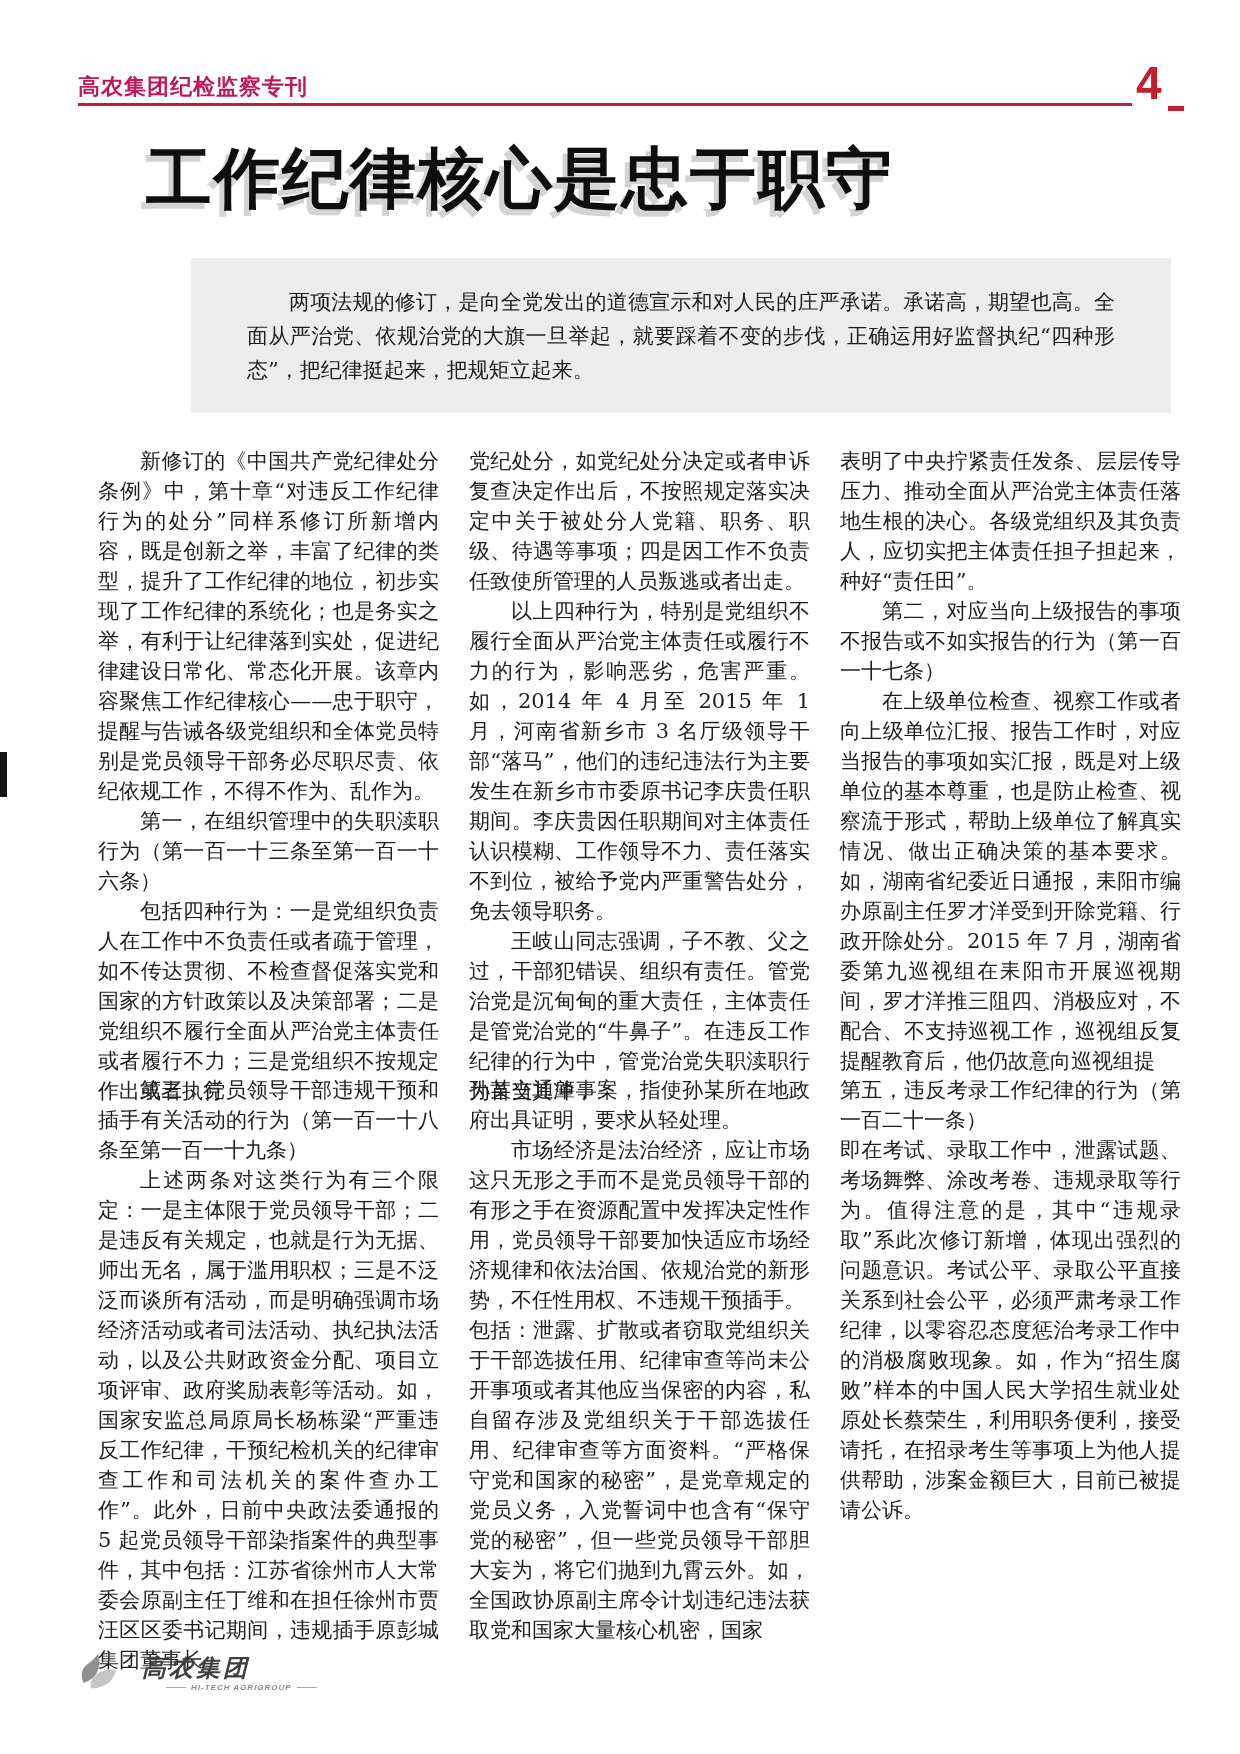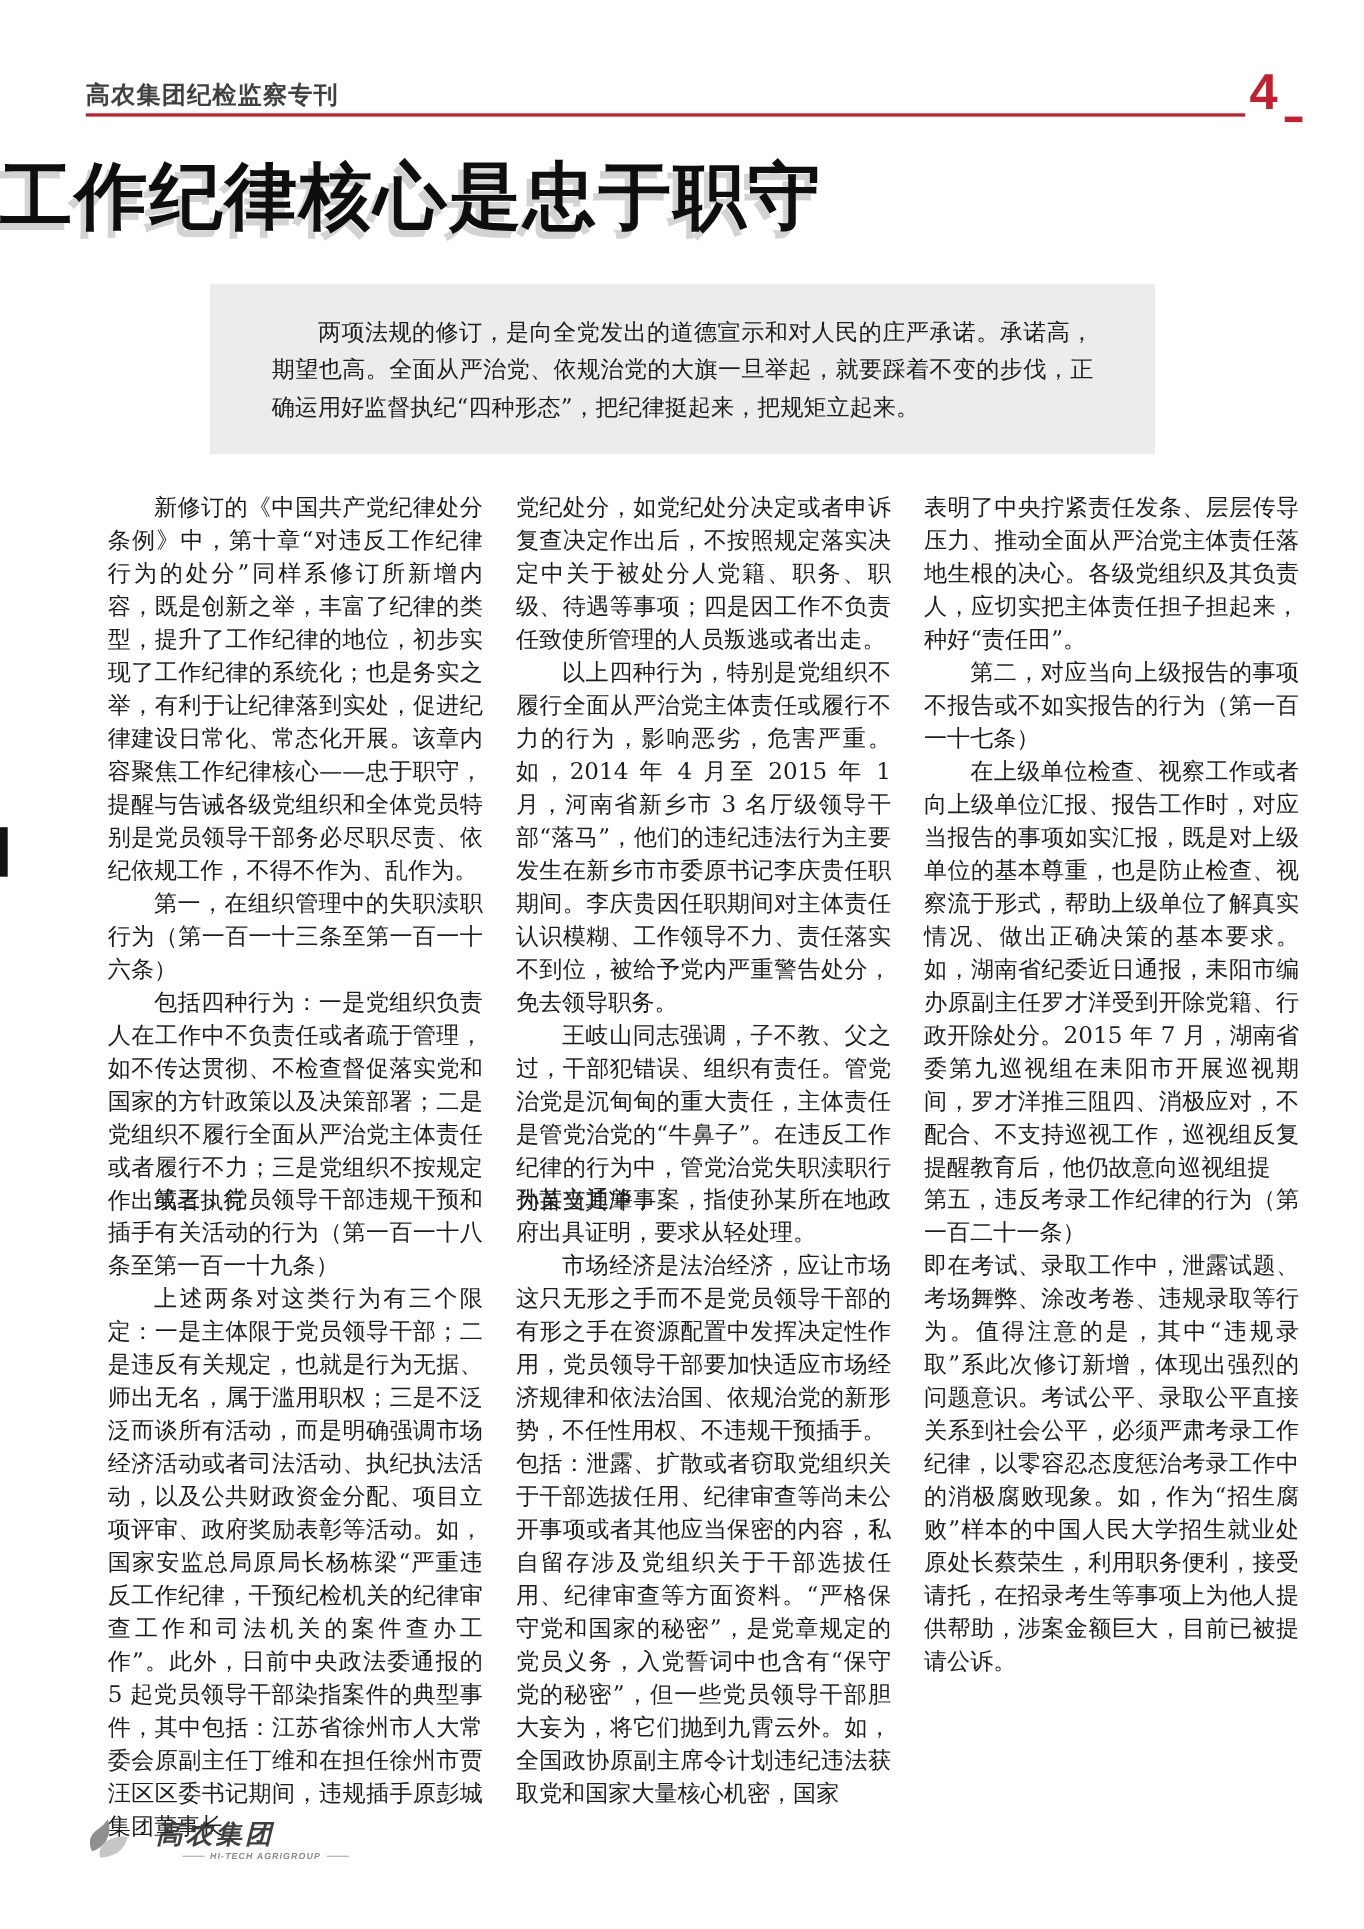--- a/index.html
+++ b/index.html
@@ -5,44 +5,44 @@
   html,body{margin:0;padding:0;}
   body{
     width:1240px;height:1754px;position:relative;background:#ffffff;
     font-family:"DejaVu Serif","Liberation Serif",serif;
     color:#1d1d1d;overflow:hidden;
   }
   
   .masthead{
     position:absolute;left:78px;top:72px;
     font-family:"Liberation Sans","DejaVu Sans",sans-serif;
-    font-size:22px;font-weight:bold;color:#404040;letter-spacing:1px;
+    font-size:22px;font-weight:bold;color:#be185d;letter-spacing:1px;
   }
   .header-rule{
     position:absolute;left:78px;top:103px;width:1054px;height:3px;background:#c2202e;
   }
   .page-number{
     position:absolute;left:1136px;top:60px;
     font-family:"Liberation Sans","DejaVu Sans",sans-serif;
     font-size:46px;font-weight:bold;color:#c2202e;line-height:46px;
   }
   .page-number-dash{
     position:absolute;left:1168px;top:106px;width:16px;height:5px;background:#c2202e;
   }
   
   .page-title{
     position:absolute;left:0;top:138px;width:1040px;margin:0;
-    font-size:66px;line-height:80px;font-weight:bold;color:#0e0e0e;
+    text-align:center;font-size:66px;line-height:80px;font-weight:bold;color:#0e0e0e;
     letter-spacing:2px;
     text-shadow:-5px 6px 0 rgba(145,145,145,0.40);
     font-family:"DejaVu Serif","Liberation Serif",serif;
   }
   
   .intro-box{
-    position:absolute;left:191px;top:258px;width:859px;box-sizing:border-box;
+    position:absolute;left:191px;top:258px;width:980px;box-sizing:border-box;
     background:#ececec;
     padding:27px 56px 26px 56px;
     font-size:21px;line-height:34px;text-align:justify;color:#1d1d1d;
   }
   .intro-box p{margin:0;text-indent:2em;}
   
   .article{position:absolute;left:0;top:0;width:1240px;height:1754px;margin-left:20px;}
   .article-block{
     position:absolute;left:78px;width:1084px;display:flex;gap:30px;
   }

